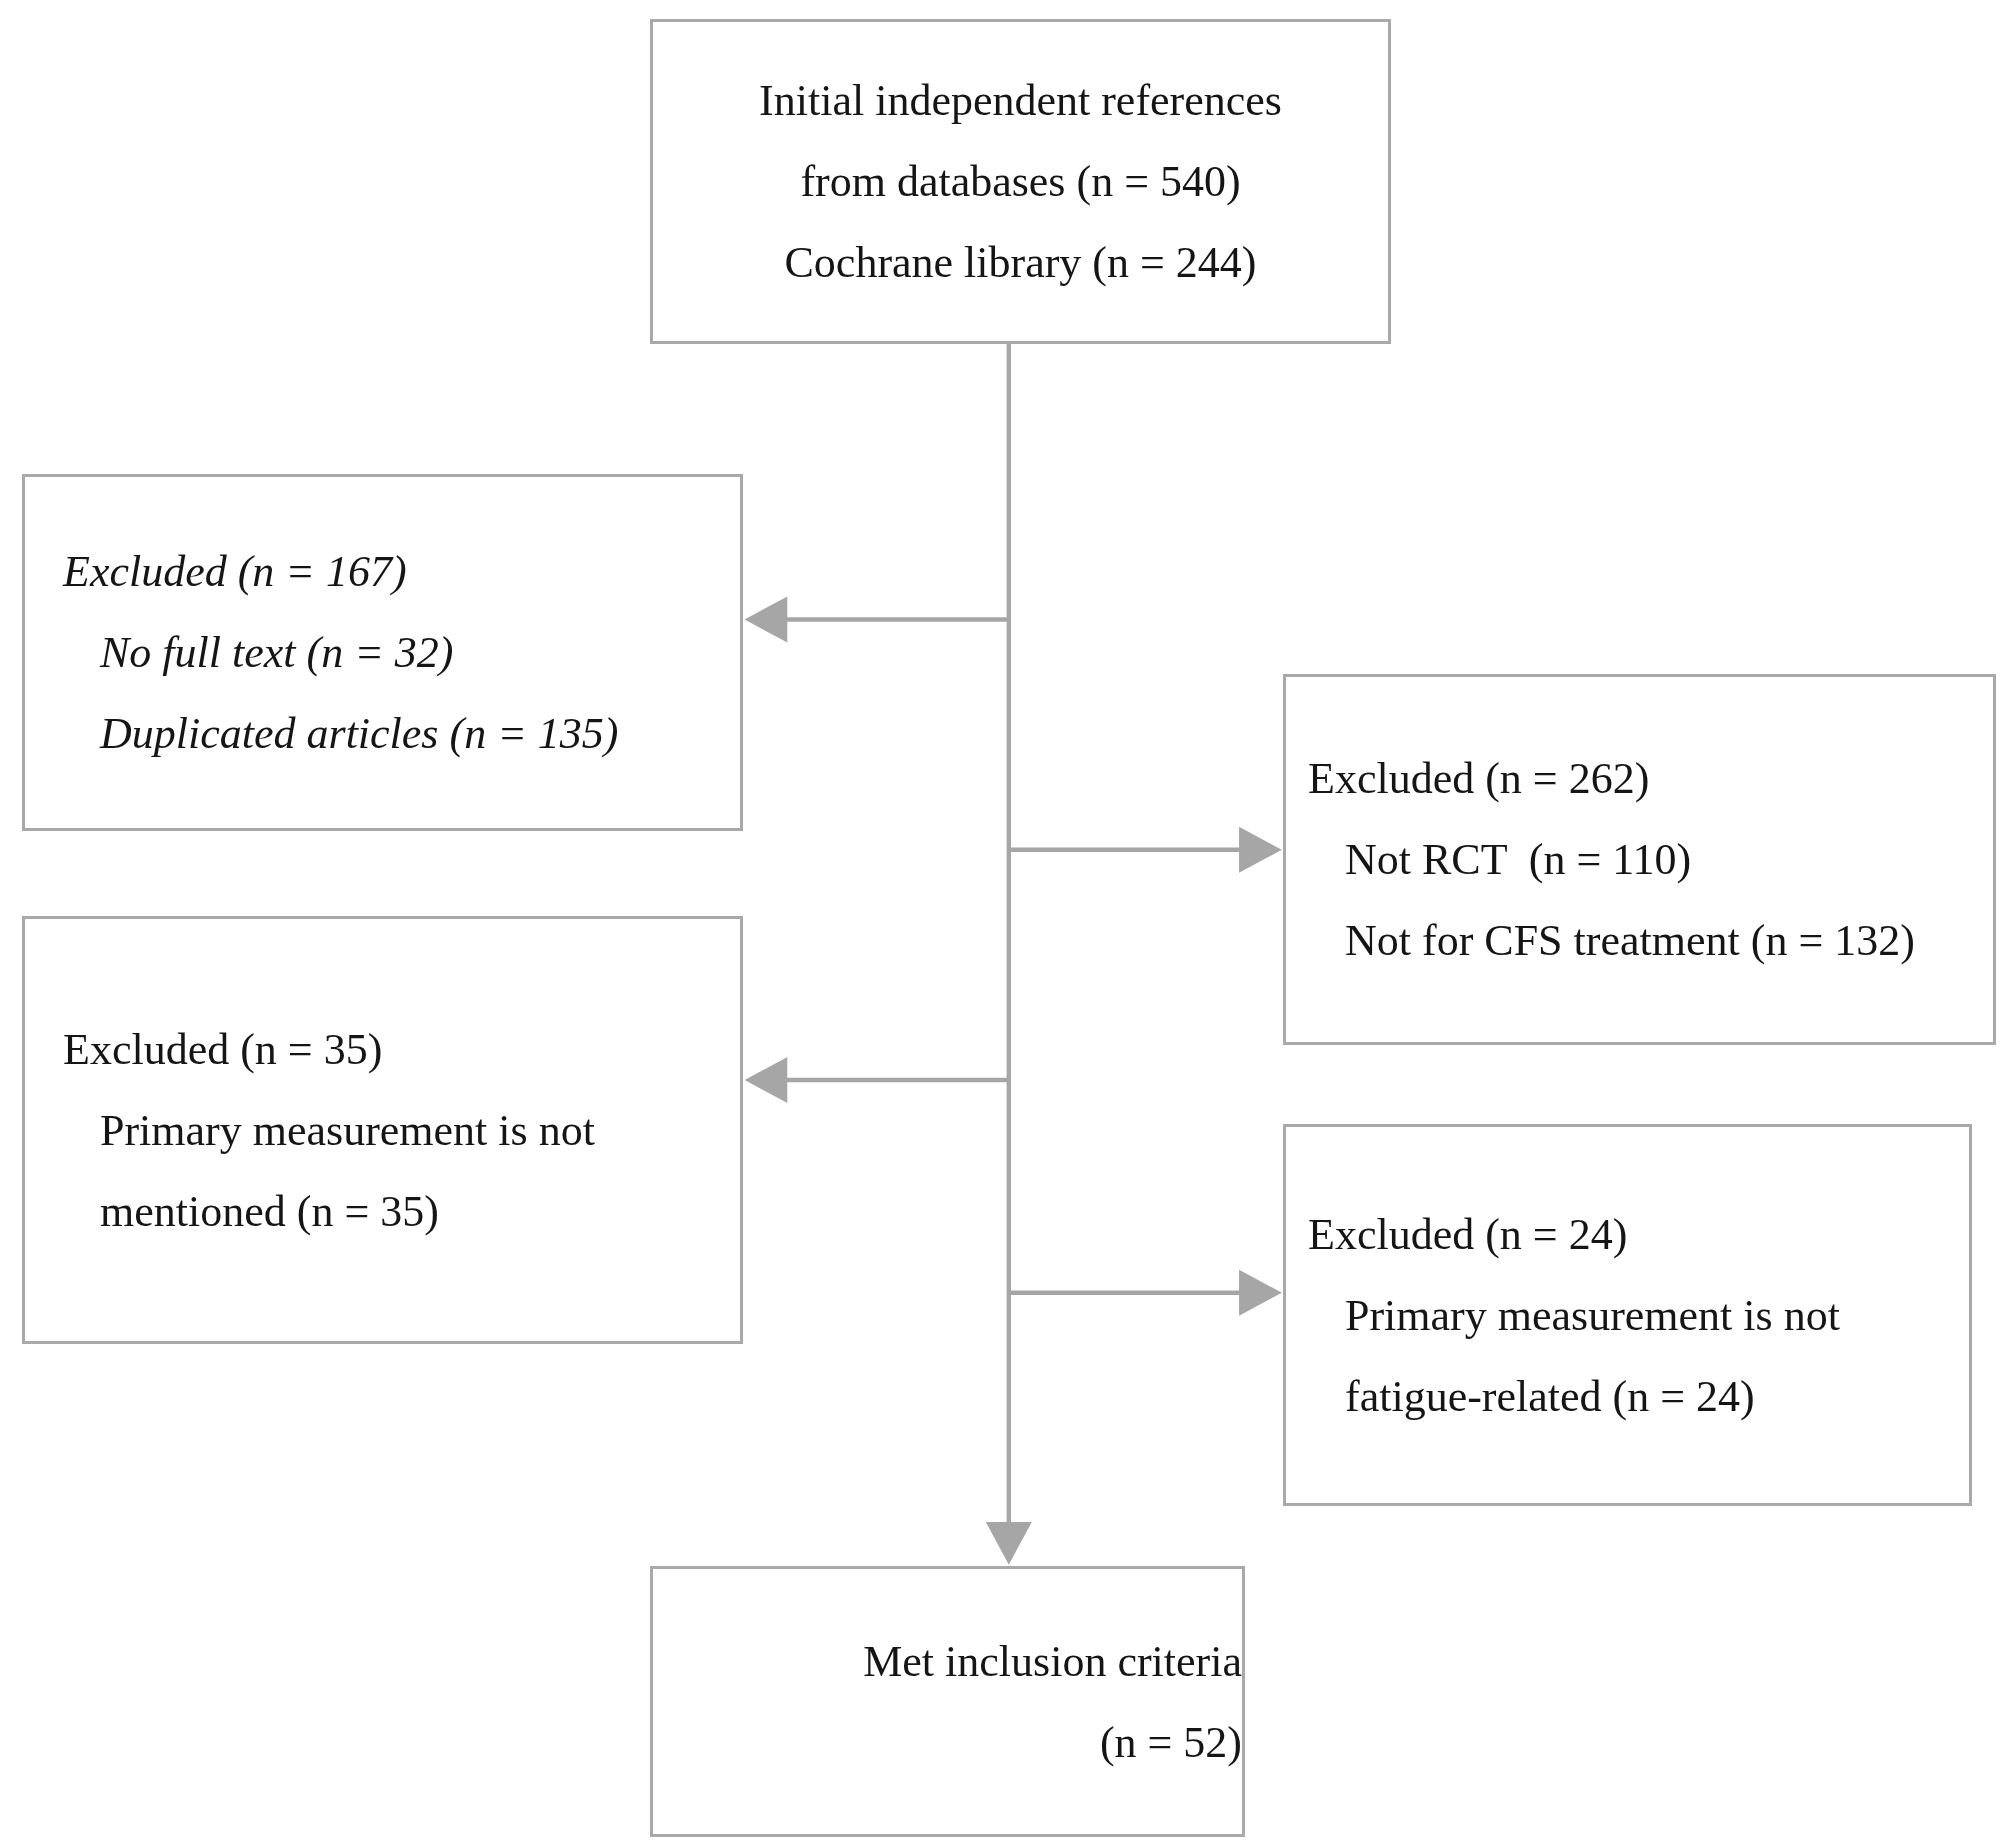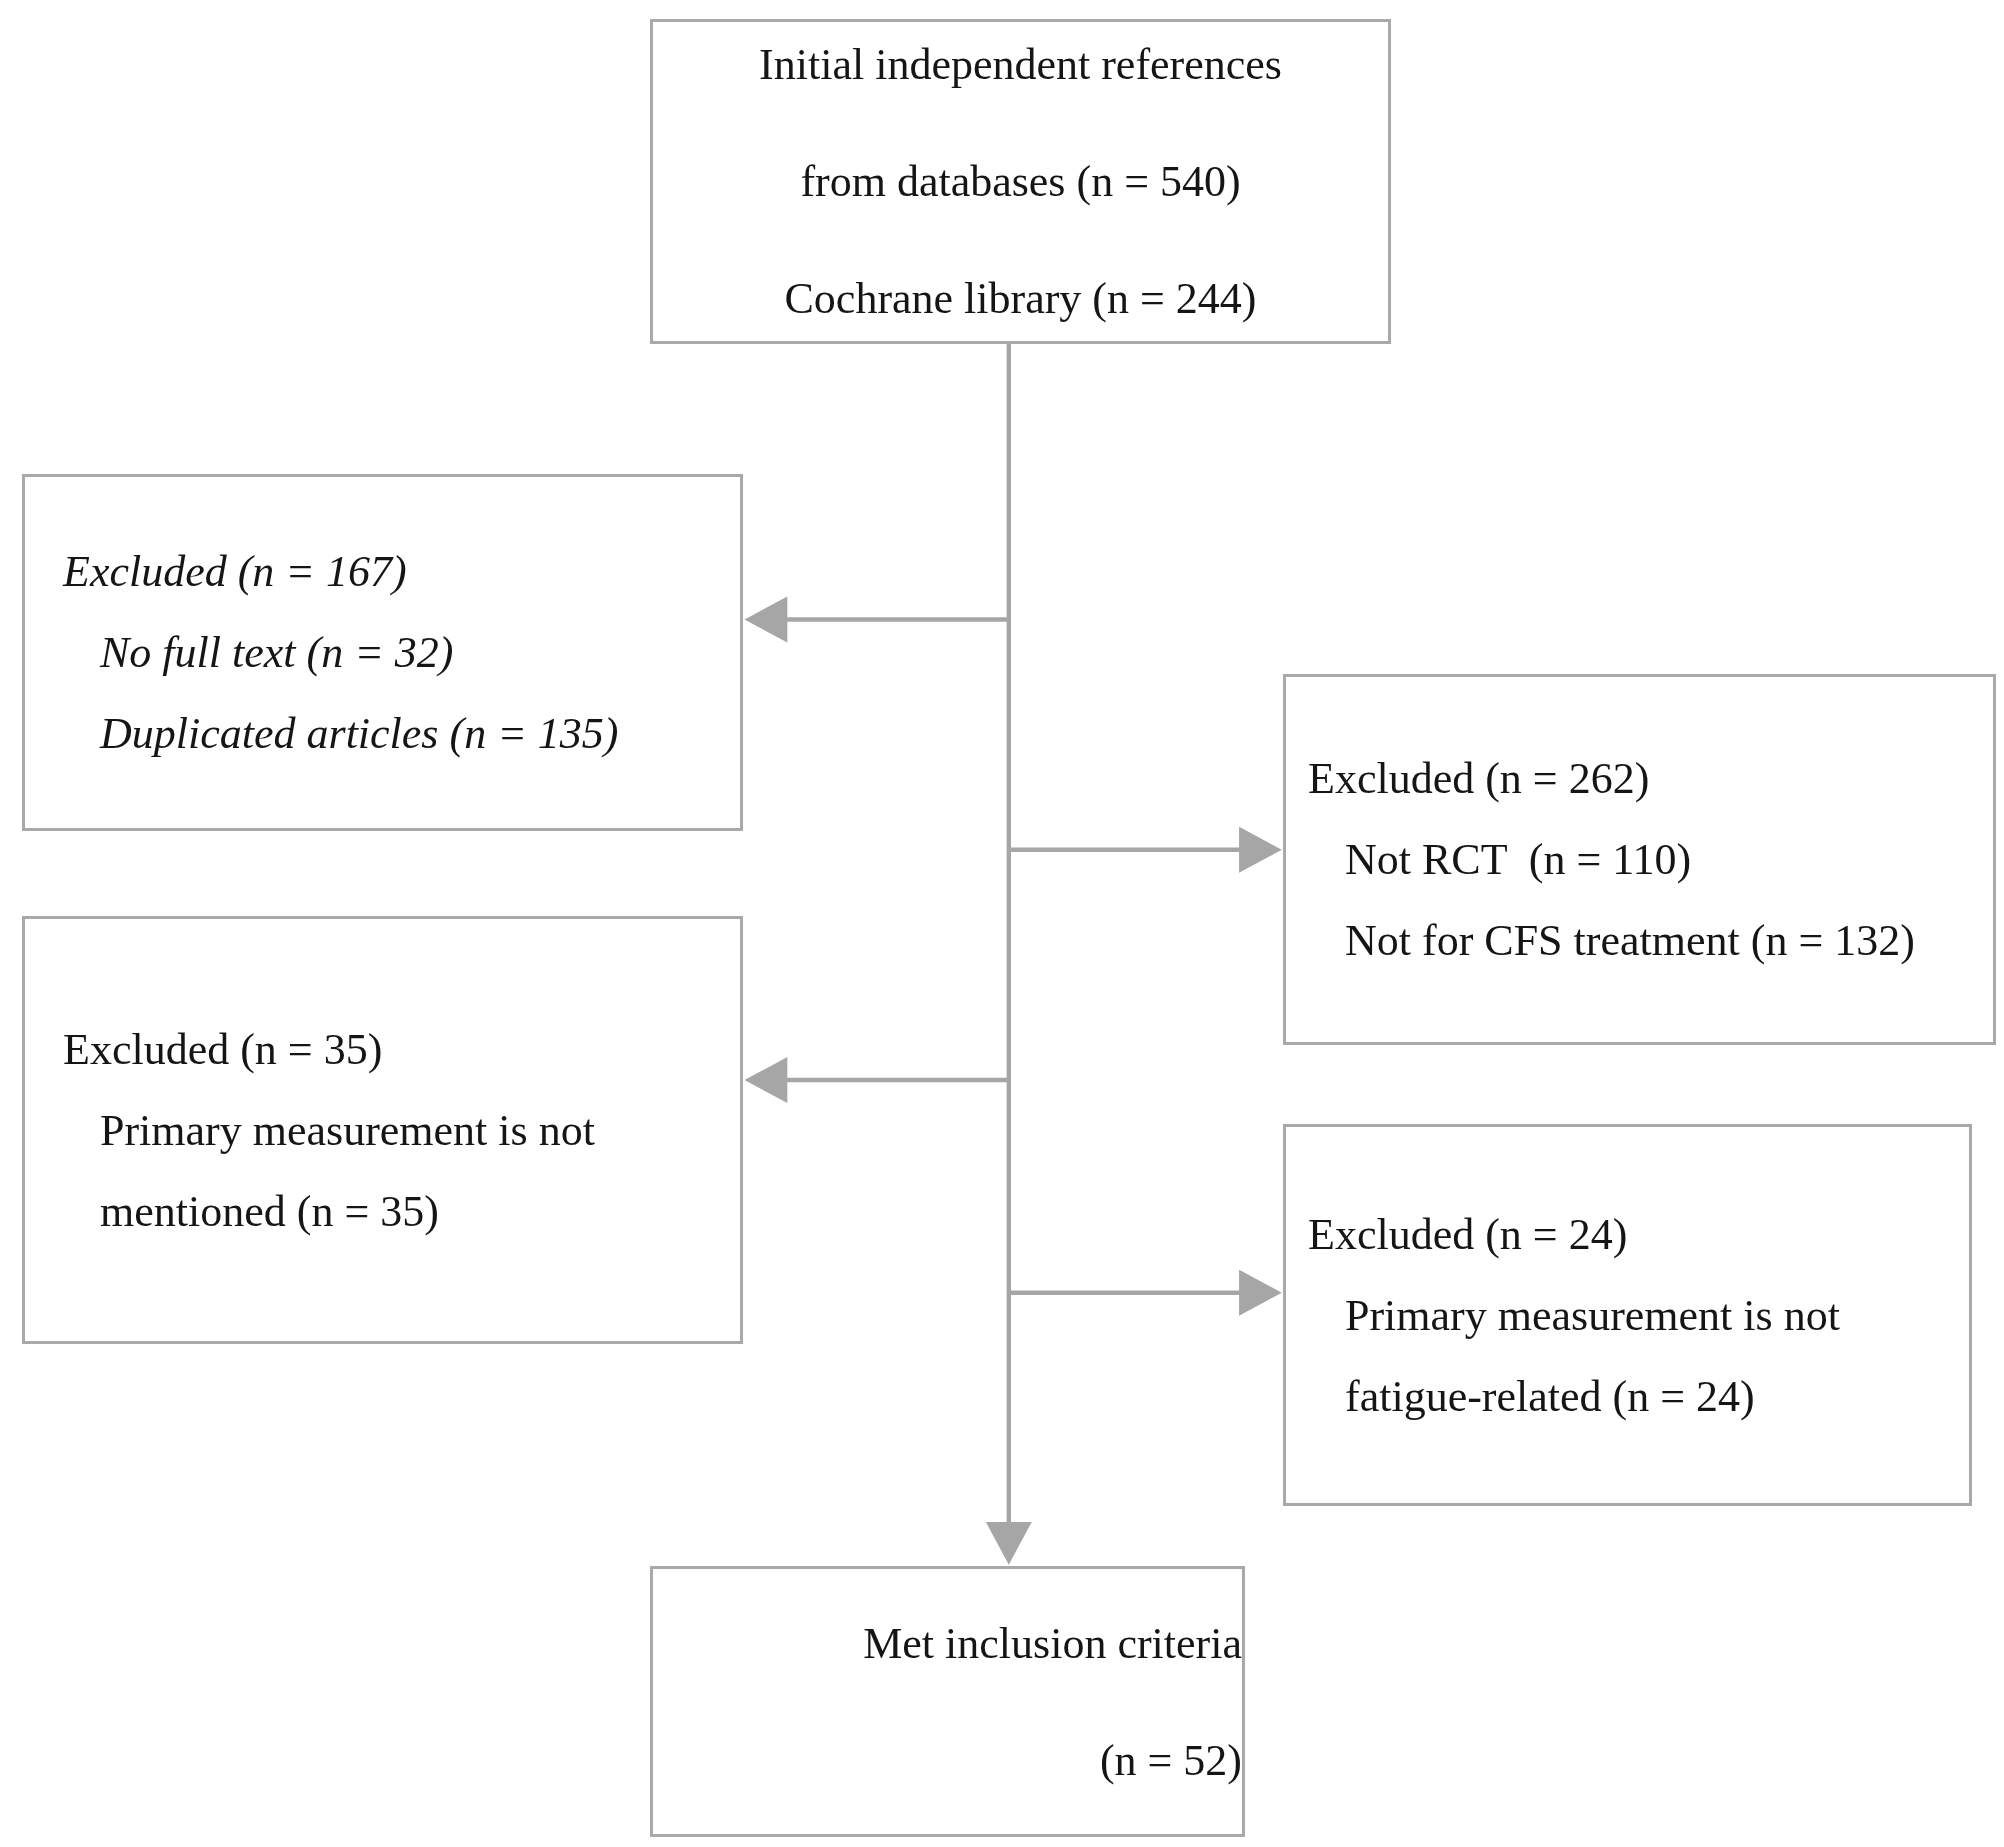--- a/index.html
+++ b/index.html
@@ -28,21 +28,21 @@
     box-sizing: border-box;
     border: 3.3px solid #a9a9a9;
     background: #ffffff;
     display: flex;
     flex-direction: column;
     justify-content: center;
     font-size: 44px;
     line-height: 81px;
   }
   .box .line { white-space: pre; }
-  .center-text { text-align: center; gap: 36px; }
+  .center-text { text-align: center; }
   .left-col  { padding-left: 38px; padding-right: 11px; }
   .right-col { padding-left: 22px; padding-right: 16px; }
   .indent { padding-left: 37px; }
 
   
   .box-initial    { left: 650px; top: 19px;   width: 741px; height: 325px; }
   .box-screening  { left: 22px;   top: 474px;  width: 721px; height: 357px; font-style: italic; }
   .box-notrct     { left: 1283px; top: 674px; width: 713px; height: 371px; }
   .box-measure    { left: 22px;   top: 916px; width: 721px; height: 428px; }
   .box-fatigue    { left: 1283px; top: 1124px; width: 689px; height: 382px; }

